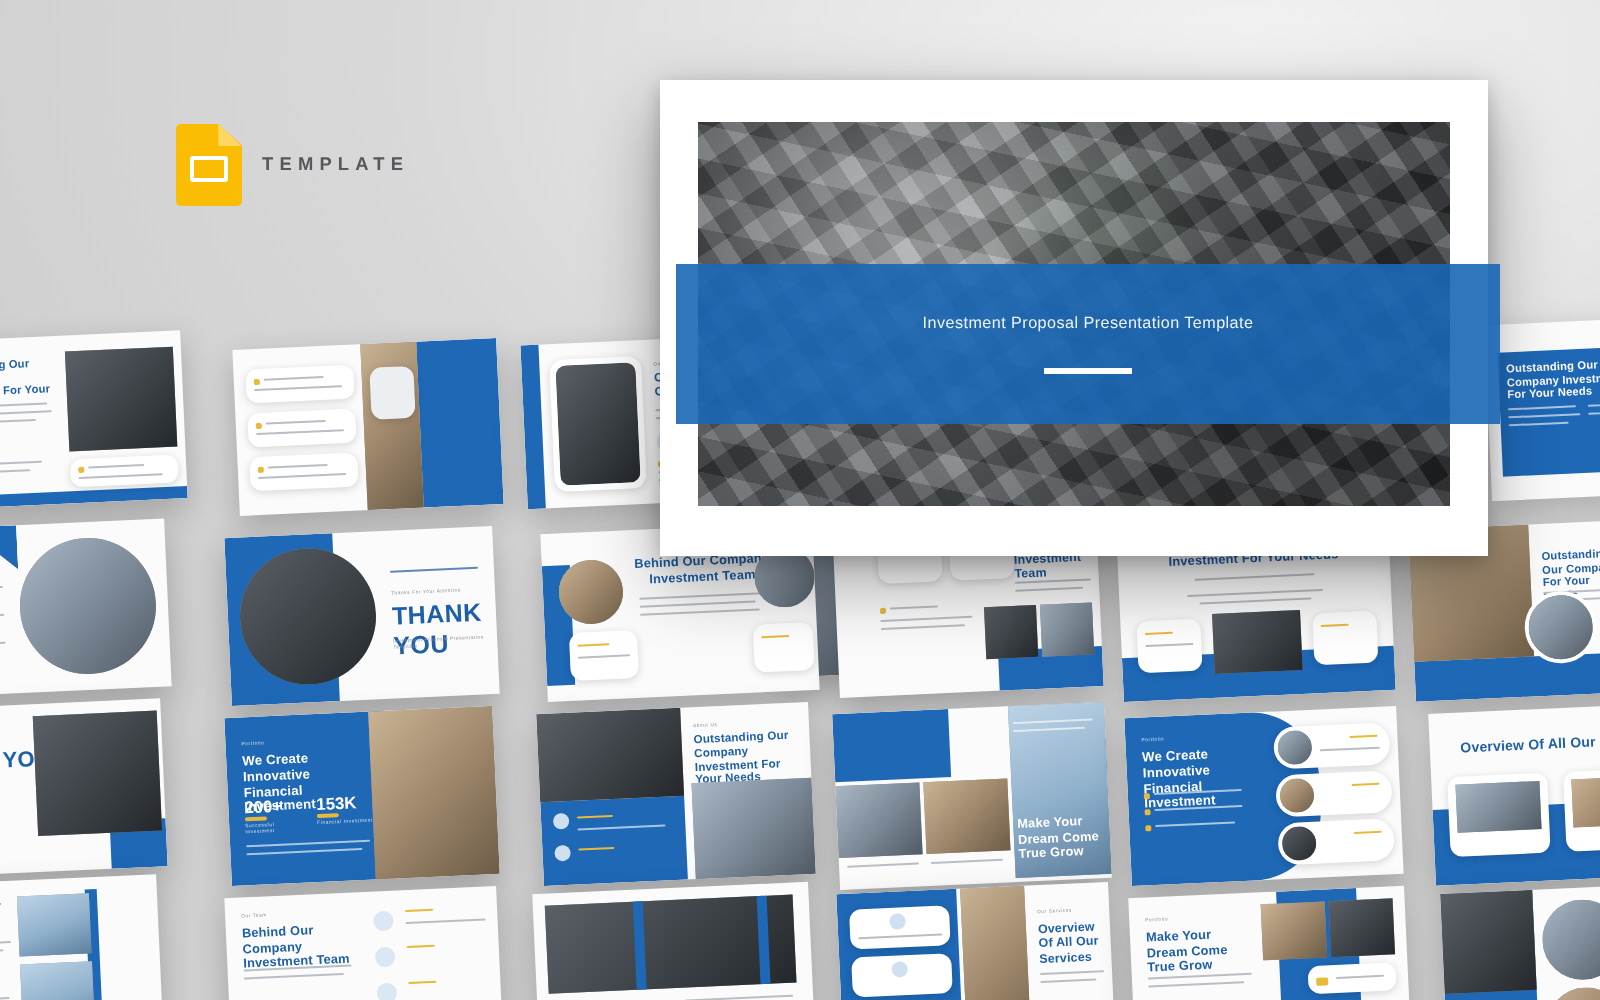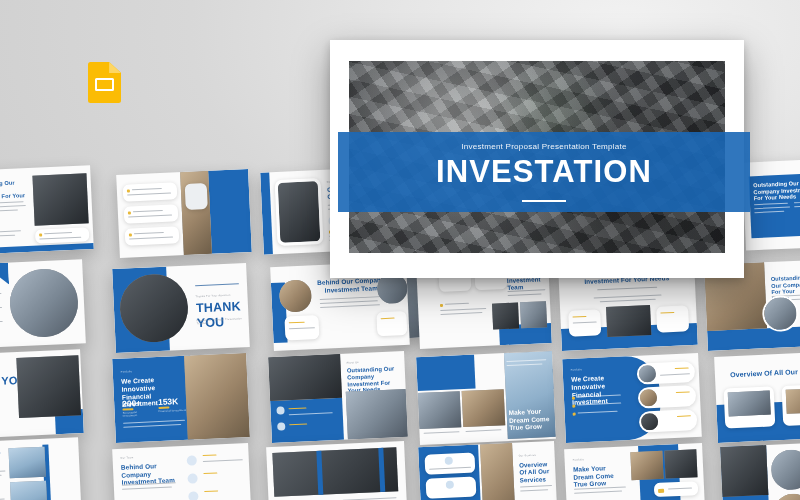--- a/index.html
+++ b/index.html
@@ -410,28 +410,28 @@
     <div class="circ" style="left:50px; top:50px; width:40px; height:40px;">
         <div class="ph warm" style="position:absolute; inset:0;"></div>
       </div>
 
   </div>
 
   <div id="hero">
     <div id="heroPhoto"></div>
     <div id="heroBand">
       <div id="heroKicker">Investment Proposal Presentation Template</div>
-      <div id="heroTitle">INVESTATION</div>
       <div id="heroRule"></div>
     </div>
   </div>
 
   <div id="brand">
     <div class="gs-logo">
       <div class="body"></div>
       <div class="fold"></div>
       <div class="screen"></div>
     </div>
     <div id="brandTxt">
+      <div class="l2">TEMPLATE</div>
     </div>
   </div>
 
 </div>
 
 </body></html>

